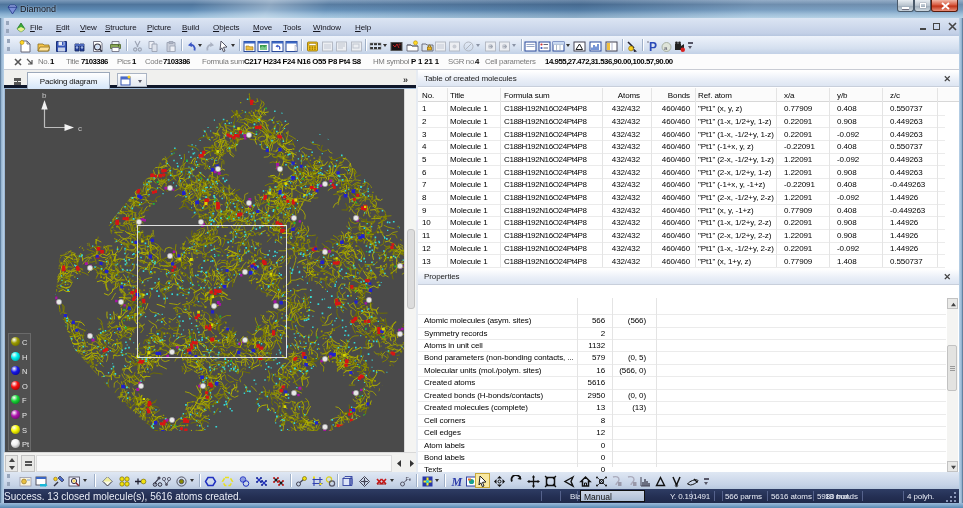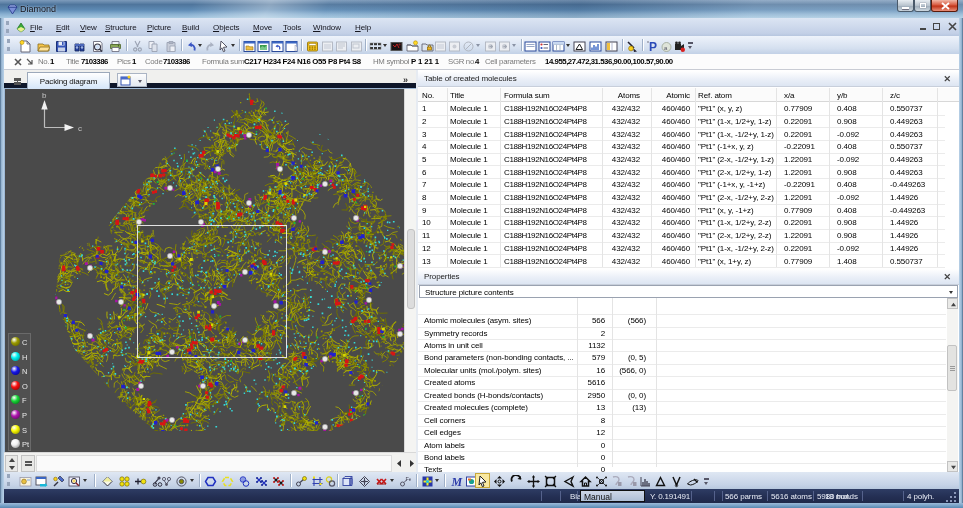--- a/index.html
+++ b/index.html
@@ -300,21 +300,21 @@
 <span class="ab val" style="left:159px;top:3px;white-space:nowrap;letter-spacing:-.5px">7103386</span>
 <span class="ab lbl" style="left:198px;top:3px;white-space:nowrap">Formula sum</span>
 <span class="ab val" style="left:240px;top:3px;white-space:nowrap;letter-spacing:-.3px">C217 H234 F24 N16 O55 P8 Pt4 S8</span>
 <span class="ab lbl" style="left:369px;top:3px;white-space:nowrap">HM symbol</span>
 <span class="ab val" style="left:407px;top:3px;white-space:nowrap">P 1 21 1</span>
 <span class="ab lbl" style="left:444px;top:3px;white-space:nowrap">SGR no.</span>
 <span class="ab val" style="left:471px;top:3px;white-space:nowrap">4</span>
 <span class="ab lbl" style="left:481px;top:3px;white-space:nowrap">Cell parameters</span>
 <span class="ab val" style="left:541px;top:3px;white-space:nowrap;letter-spacing:-.45px">14.955,27.472,31.536,90.00,100.57,90.00</span>
 </div>
-<div class="ab" style="left:4px;top:70px;width:412px;height:18px;background:#f0f0ee;border-bottom:5px solid #0f172a">
+<div class="ab" style="left:4px;top:70px;width:412px;height:18px;background:#f0f0ee;border-bottom:3px solid #0f172a">
 <div class="ab" style="left:10px;top:8px;width:7px;height:7px;background:conic-gradient(#555 0 25%,transparent 0 50%,#555 0 75%,transparent 0);outline:none"></div>
 <div class="ab" style="left:10px;top:8px">
       <div style="position:absolute;width:3px;height:3px;background:#555;left:0;top:0"></div>
       <div style="position:absolute;width:3px;height:3px;background:#555;left:4px;top:0"></div>
       <div style="position:absolute;width:3px;height:3px;background:#555;left:0;top:4px"></div>
       <div style="position:absolute;width:3px;height:3px;background:#555;left:4px;top:4px"></div>
     </div>
 <div class="ab" style="left:23px;top:2px;width:83px;height:17px;background:linear-gradient(#ffffff,#d5e6f9);border:1px solid #9ca9bb;border-bottom:none;text-align:center;font-size:8px;letter-spacing:-.15px;color:#111;padding-top:4px">Packing diagram</div>
 <div class="ab" style="left:113px;top:3px;width:30px;height:14px;background:linear-gradient(#fdfdfd,#e2e8f0);border:1px solid #aab4c4">
       <svg class="ab" style="left:2px;top:1px" width="12" height="11" viewBox="0 0 12 11">
@@ -436,21 +436,21 @@
     </svg>
 </div>
 <div class="ab" style="left:416px;top:70px;width:2px;height:402px;background:#e6ebf2"></div>
 <div class="ab" style="left:418px;top:70px;width:541px;height:199px;background:#fff">
 <div class="hdr" style="top:1px">&nbsp;<span style="position:absolute;left:6px;top:3px">Table of created molecules</span><span class="x" style="right:8px;top:3px">✕</span></div>
 <div class="ab" style="left:0;top:18px;width:541px;height:14px;background:#fbfbfb;border-bottom:1px solid #d8d8d8"></div>
 <div class="cell" style="left:4px;top:21.0px">No.</div>
 <div class="cell" style="left:32px;top:21.0px">Title</div>
 <div class="cell" style="left:86px;top:21.0px">Formula sum</div>
 <div class="cell" style="right:319px;top:21.0px">Atoms</div>
-<div class="cell" style="right:269px;top:21.0px">Atomic</div>
+<div class="cell" style="right:269px;top:21.0px">Bonds</div>
 <div class="cell" style="left:280px;top:21.0px">Ref. atom</div>
 <div class="cell" style="left:366px;top:21.0px">x/a</div>
 <div class="cell" style="left:419px;top:21.0px">y/b</div>
 <div class="cell" style="left:472px;top:21.0px">z/c</div>
 <div class="cell" style="left:4px;top:34.2px">1</div>
 <div class="cell" style="left:32px;top:34.2px">Molecule 1</div>
 <div class="cell" style="left:86px;top:34.2px;letter-spacing:-.38px">C188H192N16O24Pt4P8</div>
 <div class="cell" style="right:319px;top:34.2px">432/432</div>
 <div class="cell" style="right:269px;top:34.2px">460/460</div>
 <div class="cell" style="left:280px;top:34.2px">"Pt1" (x, y, z)</div>
@@ -586,24 +586,20 @@
 <div class="vline" style="left:358px;top:18px;height:179px"></div>
 <div class="vline" style="left:411px;top:18px;height:179px"></div>
 <div class="vline" style="left:464px;top:18px;height:179px"></div>
 <div class="vline" style="left:519px;top:18px;height:179px"></div>
 </div>
 <div class="ab" style="left:418px;top:269px;width:541px;height:203px;background:#fff">
 <div class="hdr" style="top:0">
       <span style="position:absolute;left:6px;top:3px">Properties</span>
       <span class="x" style="right:8px;top:3px">✕</span>
     </div>
-<div class="ab" style="left:1px;top:16px;width:539px;height:13px;background:#fff;border:1px solid #9aa2b0">
-      <span class="cell" style="left:5px;top:1.5px">Structure picture contents</span>
-      <div class="dd" style="right:4px;top:5px;border-top-color:#333"></div>
-    </div>
 <div class="cell" style="left:6px;top:47.0px;width:152px;overflow:hidden">Atomic molecules (asym. sites)</div>
 <div class="cell" style="right:354px;top:47.0px">566</div>
 <div class="cell" style="right:313px;top:47.0px">(566)</div>
 <div class="gline" style="left:0;top:45.0px;width:528px;height:1px"></div>
 <div class="cell" style="left:6px;top:59.5px;width:152px;overflow:hidden">Symmetry records</div>
 <div class="cell" style="right:354px;top:59.5px">2</div>
 <div class="gline" style="left:0;top:57.5px;width:528px;height:1px"></div>
 <div class="cell" style="left:6px;top:71.9px;width:152px;overflow:hidden">Atoms in unit cell</div>
 <div class="cell" style="right:354px;top:71.9px">1132</div>
 <div class="gline" style="left:0;top:69.9px;width:528px;height:1px"></div>
@@ -877,33 +873,34 @@
         <circle cx="6.5" cy="10.5" r="1.2" fill="none" stroke="#111" stroke-width=".8"></circle>
       </svg></div>
 <div class="ic" style="left:682px;top:2px"><svg width="13" height="13" viewBox="0 0 13 13">
         <path d="M1.5 9c2-3 8-5 10-4s-4 5-7 5z" fill="none" stroke="#111" stroke-width="1"></path>
         <path d="M8 4l3.5 3.5" stroke="#111" stroke-width="1.2"></path>
       </svg></div>
 <div class="ab" style="left:700px;top:6px;width:5px;height:1.5px;background:#556"></div>
     <div class="dd" style="left:700px;top:10px;border-top-color:#556"></div>
 </div>
 <div class="ab" style="left:0;top:489px;width:963px;height:14px;background:linear-gradient(#2e3c64,#232e52 60%,#1f294a)">
+<span class="sseg" style="left:4px;top:2px;font-size:10px;letter-spacing:0">Success. 13 closed molecule(s), 5616 atoms created.</span>
 <div class="ssep" style="left:541px"></div>
 <div class="ssep" style="left:560px"></div>
 <div class="ssep" style="left:577px"></div>
 <div class="ssep" style="left:691px"></div>
 <div class="ssep" style="left:714px"></div>
 <div class="ssep" style="left:722px"></div>
 <div class="ssep" style="left:767px"></div>
 <div class="ssep" style="left:813px"></div>
 <div class="ssep" style="left:862px"></div>
 <div class="ssep" style="left:903px"></div>
 <span class="sseg" style="left:570px">Blar</span>
 <div class="ab" style="left:580px;top:1px;width:65px;height:12px;background:linear-gradient(#cdd6e6,#aebed6);border:1px solid #111;font-size:8.5px;color:#111;padding:1px 0 0 3px">Manual</div>
-<span class="sseg" style="left:650px;letter-spacing:-.2px">Y. 0.191491</span>
+<span class="sseg" style="left:670px;letter-spacing:-.2px">Y. 0.191491</span>
 <span class="sseg" style="left:725px">566 parms</span>
 <span class="sseg" style="left:771px">5616 atoms</span>
 <span class="sseg" style="left:817px">5980 bonds</span>
 <span class="sseg" style="left:825px">13 mol.</span>
 <span class="sseg" style="left:907px">4 polyh.</span>
 <svg class="ab" style="left:946px;top:3px" width="11" height="10" viewBox="0 0 11 10">
       <g fill="#8a97b8">
         <rect x="8" y="0" width="2" height="2"></rect>
         <rect x="8" y="4" width="2" height="2"></rect>
         <rect x="8" y="8" width="2" height="2"></rect>

